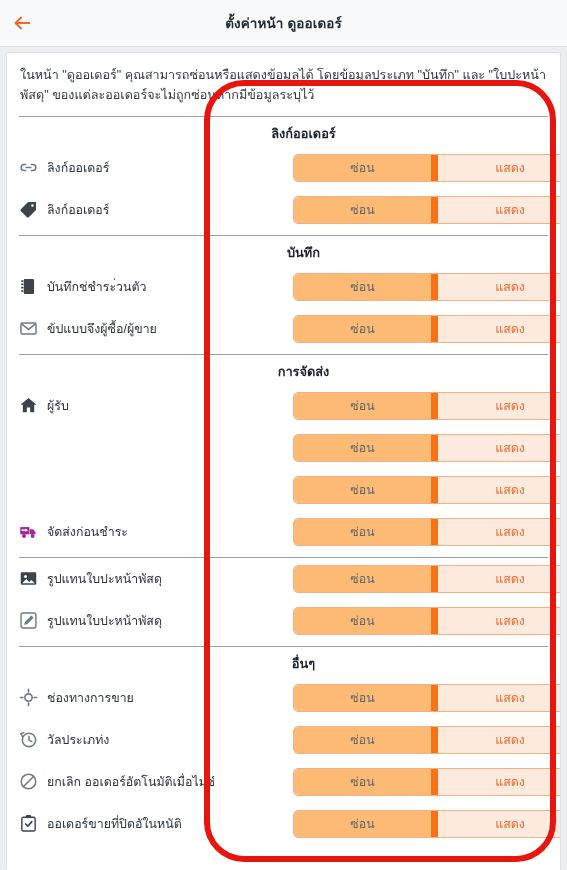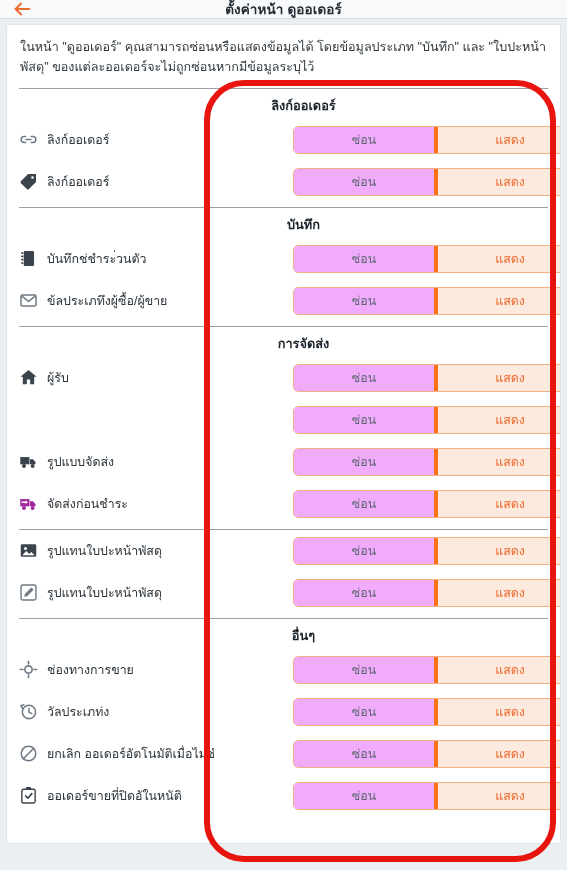--- a/index.html
+++ b/index.html
@@ -15,21 +15,21 @@
   #app {
     position: relative;
     width: 567px;
     height: 870px;
     background: #eceff1;
   }
 
   
   .topbar {
     position: relative;
-    height: 19px;
+    height: 47px;
     background: #f7f9fa;
     border-bottom: 1px solid #d9dde0;
     display: flex;
     align-items: center;
   }
   .back-btn {
     width: 44px;
     height: 33px;
     display: flex;
     align-items: center;
@@ -143,23 +143,23 @@
   .seg {
     flex: 1 1 50%;
     display: flex;
     align-items: center;
     justify-content: center;
     font-size: 12.4px;
     cursor: pointer;
     user-select: none;
   }
   .seg.off {
-    background: #f0abfc;
+    background: #fdba74;
     color: #5c666e;
-    border-right: 4px solid #f97316;
+    border-right: 7px solid #f97316;
   }
   .seg.on {
     background: #fdeade;
     color: #ef6a2e;
   }
 
   
   .annotation {
     position: absolute;
     left: 204px;
@@ -249,21 +249,21 @@
             </div>
           </div>
           <div class="row">
             <div class="row-left">
               <span class="row-icon">
                 <svg width="19" height="19" viewBox="0 0 24 24" fill="none" stroke="currentColor" stroke-width="1.9" stroke-linejoin="round">
                   <rect x="2.5" y="5" width="19" height="14" rx="1.6"></rect>
                   <polyline points="3.2,6.2 12,13.2 20.8,6.2"></polyline>
                 </svg>
               </span>
-              <span class="row-label">ข้ลประเภทึงผู้ซื้อ/ผู้ขาย</span>
+              <span class="row-label">ข้ปแบบจึงผู้ซื้อ/ผู้ขาย</span>
             </div>
             <div class="toggle">
               <div class="seg off">ซ่อน</div>
               <div class="seg on">แสดง</div>
             </div>
           </div>
         </div>
         <div class="hr" style="margin-top: 4px;"></div>
         <div class="section">
           <div class="section-title">การจัดส่ง</div>
@@ -281,31 +281,20 @@
               <div class="seg on">แสดง</div>
             </div>
           </div>
           <div class="row">
             <div class="toggle">
               <div class="seg off">ซ่อน</div>
               <div class="seg on">แสดง</div>
             </div>
           </div>
           <div class="row">
-            <div class="row-left">
-              <span class="row-icon dark">
-                <svg width="19" height="19" viewBox="0 0 24 24" fill="currentColor">
-                  <path d="M1.6 6.4h11.6v9.2H1.6z"></path>
-                  <path d="M13.8 9.2h3.8l3.2 3.4v3h-7z"></path>
-                  <circle cx="6.3" cy="17.6" r="2.5"></circle>
-                  <circle cx="17.2" cy="17.6" r="2.5"></circle>
-                </svg>
-              </span>
-              <span class="row-label">รูปแบบจัดส่ง</span>
-            </div>
             <div class="toggle">
               <div class="seg off">ซ่อน</div>
               <div class="seg on">แสดง</div>
             </div>
           </div>
           <div class="row">
             <div class="row-left">
               <span class="row-icon purple">
                 <svg width="19" height="19" viewBox="0 0 24 24" fill="currentColor">
                   <path d="M1.6 6.4h11.6v9.2H1.6z"></path>

